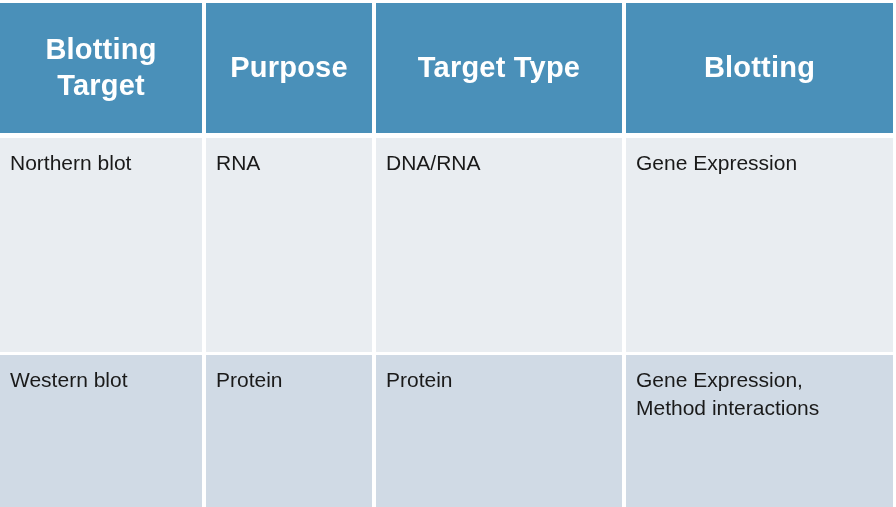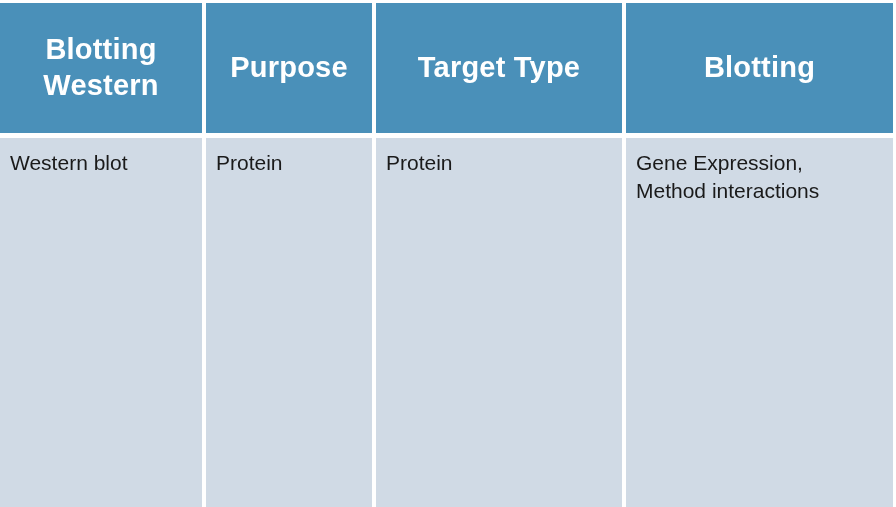--- a/index.html
+++ b/index.html
@@ -86,30 +86,38 @@
       <col class="col-method">
       <col class="col-target">
       <col class="col-probe">
       <col class="col-purpose">
     </colgroup>
 
     <thead>
       <tr>
         <th class="header-cell">
           <span class="cell-line">Blotting</span>
-          <span class="cell-line">Western</span>
+          <span class="cell-line">Target</span>
         </th>
         <th class="header-cell">Purpose</th>
         <th class="header-cell">Target Type</th>
         <th class="header-cell last">Blotting</th>
       </tr>
     </thead>
 
     <tbody>
 
+      <tr class="band-light">
+        <td class="body-cell">Northern blot</td>
+        <td class="body-cell">RNA</td>
+        <td class="body-cell">DNA/RNA</td>
+        <td class="body-cell last">
+          <span class="cell-line">Gene Expression</span>
+        </td>
+      </tr>
 
       <tr class="band-dark row-tall sep-line">
         <td class="body-cell">Western blot</td>
         <td class="body-cell">Protein</td>
         <td class="body-cell">Protein</td>
         <td class="body-cell last">
           <span class="cell-line">Gene Expression,</span>
           <span class="cell-line">Method interactions</span>
         </td>
       </tr>

